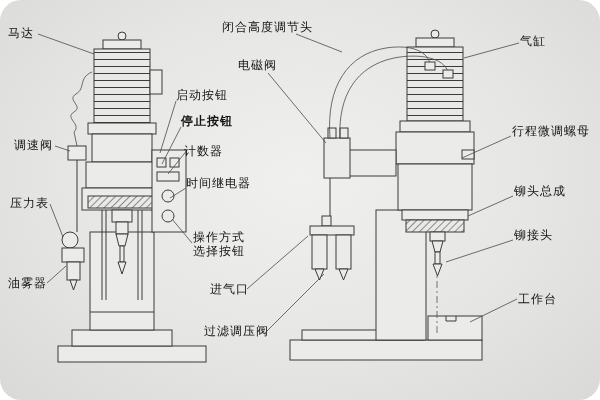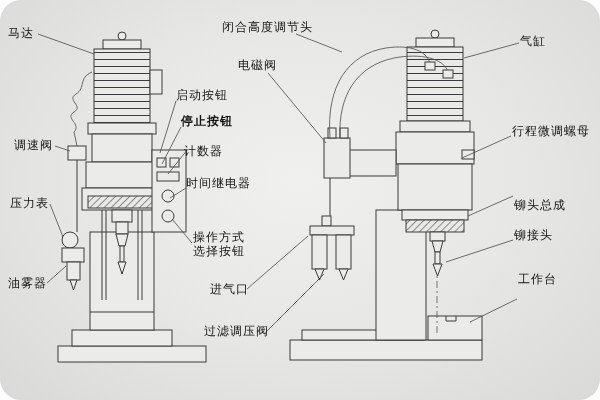--- a/index.html
+++ b/index.html
@@ -168,19 +168,19 @@
   <div class="lbl" style="left:184px; top:136px;margin-top:8px;">计数器</div>
   <div class="lbl" style="left:186px; top:176px;">时间继电器</div>
   <div class="lbl" style="left:222px; top:20px;">闭合高度调节头</div>
   <div class="lbl" style="left:193px; top:230px;">
     <span style="display:block">操作方式</span>
     <span style="display:block">选择按钮</span>
   </div>
   <div class="lbl" style="left:238px; top:58px;text-align:right;">电磁阀</div>
   <div class="lbl" style="left:520px; top:34px;">气缸</div>
   <div class="lbl" style="left:512px; top:124px;">行程微调螺母</div>
-  <div class="lbl" style="left:514px; top:184px;margin-top:14px;">铆头总成</div>
+  <div class="lbl" style="left:514px; top:184px;">铆头总成</div>
   <div class="lbl" style="left:514px; top:228px;">铆接头</div>
-  <div class="lbl" style="left:518px; top:272px;text-align:center;">工作台</div>
+  <div class="lbl" style="left:518px; top:292px;text-align:center;">工作台</div>
   <div class="lbl" style="left:210px; top:282px;">进气口</div>
   <div class="lbl" style="left:204px; top:324px;">过滤调压阀</div>
 
 </div>
 
 </body></html>

